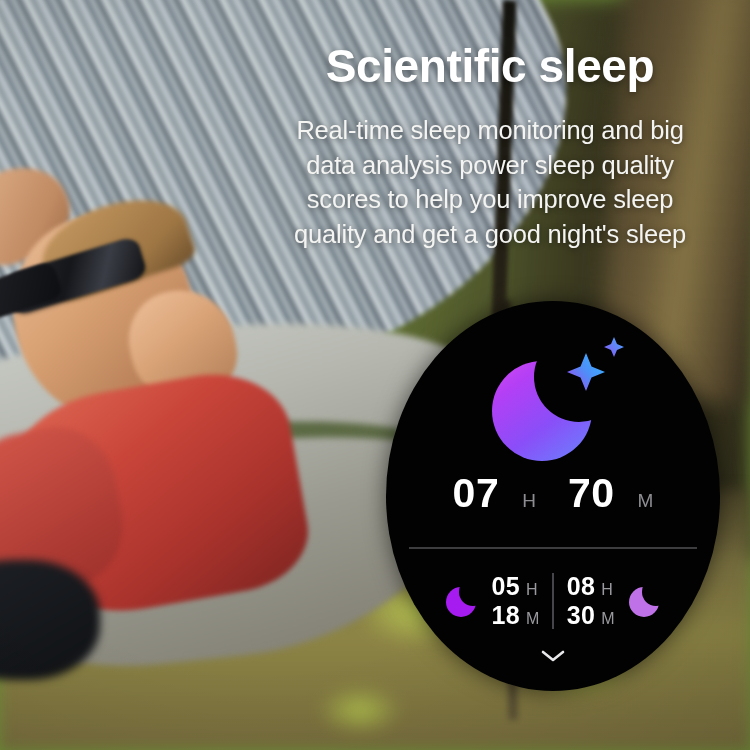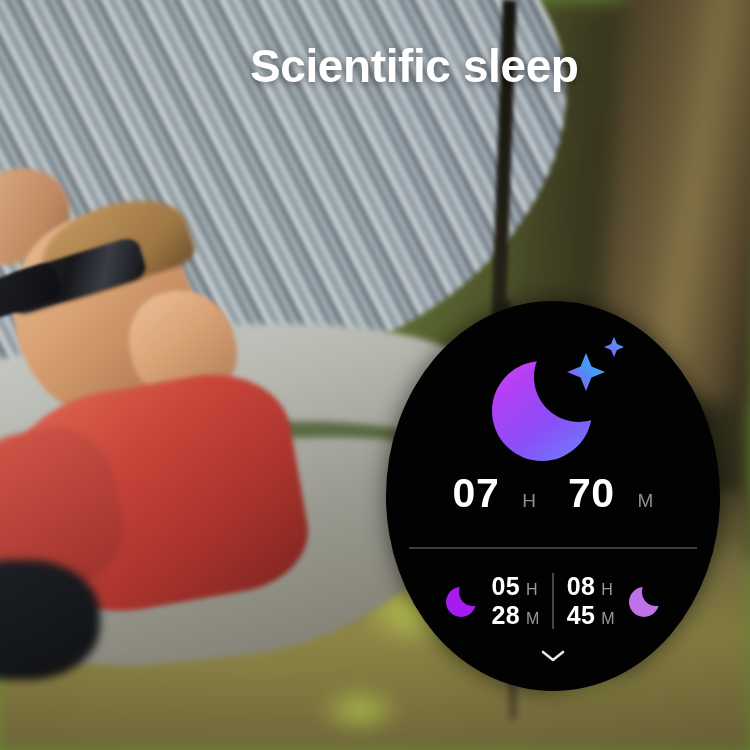--- a/index.html
+++ b/index.html
@@ -160,22 +160,22 @@
   }
 
   
   .photo-vignette {
     position:absolute; inset:0;
     background:radial-gradient(ellipse 120% 110% at 35% 45%, rgba(0,0,0,0) 40%, rgba(0,0,0,.22) 100%);
   }
 
   
   #copy {
-    position:absolute; left:250px; top:40px; width:460px;
-    z-index:10;
+    position:absolute; left:260px; top:40px; width:460px;
+    text-align:center; z-index:10;
   }
   #title {
     font-size:46px; font-weight:bold; color:#ffffff;
     letter-spacing:-0.4px; line-height:1.15;
     text-shadow:0 2px 7px rgba(0,0,0,.38);
   }
   #subtitle {
     margin-top:20px;
     font-size:25.5px; font-weight:400; color:#f4f4f2;
     line-height:1.36; letter-spacing:-0.2px;
@@ -276,20 +276,26 @@
   <div class="man-shirt2"></div>
   <div class="man-shoulder"></div>
 
   <div class="bg-strap"></div>
   <div class="bg-strap2"></div>
   <div class="photo-vignette"></div>
 </div>
 
 <div id="copy">
   <div id="title">Scientific sleep</div>
+  <div id="subtitle">
+    <span class="ln">Real-time sleep monitoring and big</span>
+    <span class="ln">data analysis power sleep quality</span>
+    <span class="ln">scores to help you improve sleep</span>
+    <span class="ln">quality and get a good night's sleep</span>
+  </div>
 </div>
 
 <div id="watch">
   <div class="watch-inner">
 
     <div class="hero">
       <svg viewBox="0 0 160 135" xmlns="http://www.w3.org/2000/svg">
         <defs>
           <linearGradient id="gMoon" x1="10%" y1="5%" x2="88%" y2="95%">
             <stop offset="0%" stop-color="#e253f2"></stop>
@@ -341,21 +347,21 @@
             </defs>
             <rect width="42" height="42" fill="#a61cf0" mask="url(#mDeep)"></rect>
           </svg>
         </span>
         <span class="vals">
           <span class="row">
             <span class="num">05</span>
             <span class="unit">H</span>
           </span>
           <span class="row">
-            <span class="num">28</span>
+            <span class="num">18</span>
             <span class="unit">M</span>
           </span>
         </span>
       </div>
 
       <div class="vsep"></div>
 
       <div class="stat right">
         <span class="icon">
           <svg viewBox="0 0 42 42" xmlns="http://www.w3.org/2000/svg">
@@ -368,21 +374,21 @@
             </defs>
             <rect width="42" height="42" fill="#bf72e8" mask="url(#mLight)"></rect>
           </svg>
         </span>
         <span class="vals">
           <span class="row">
             <span class="num">08</span>
             <span class="unit">H</span>
           </span>
           <span class="row">
-            <span class="num">45</span>
+            <span class="num">30</span>
             <span class="unit">M</span>
           </span>
         </span>
       </div>
 
     </div>
 
     <div class="chevron">
       <svg viewBox="0 0 26 14" xmlns="http://www.w3.org/2000/svg">
         <path d="M3 3 L13 11 L23 3" fill="none" stroke="#e8e8ea" stroke-width="2.6" stroke-linecap="round" stroke-linejoin="round"></path>

